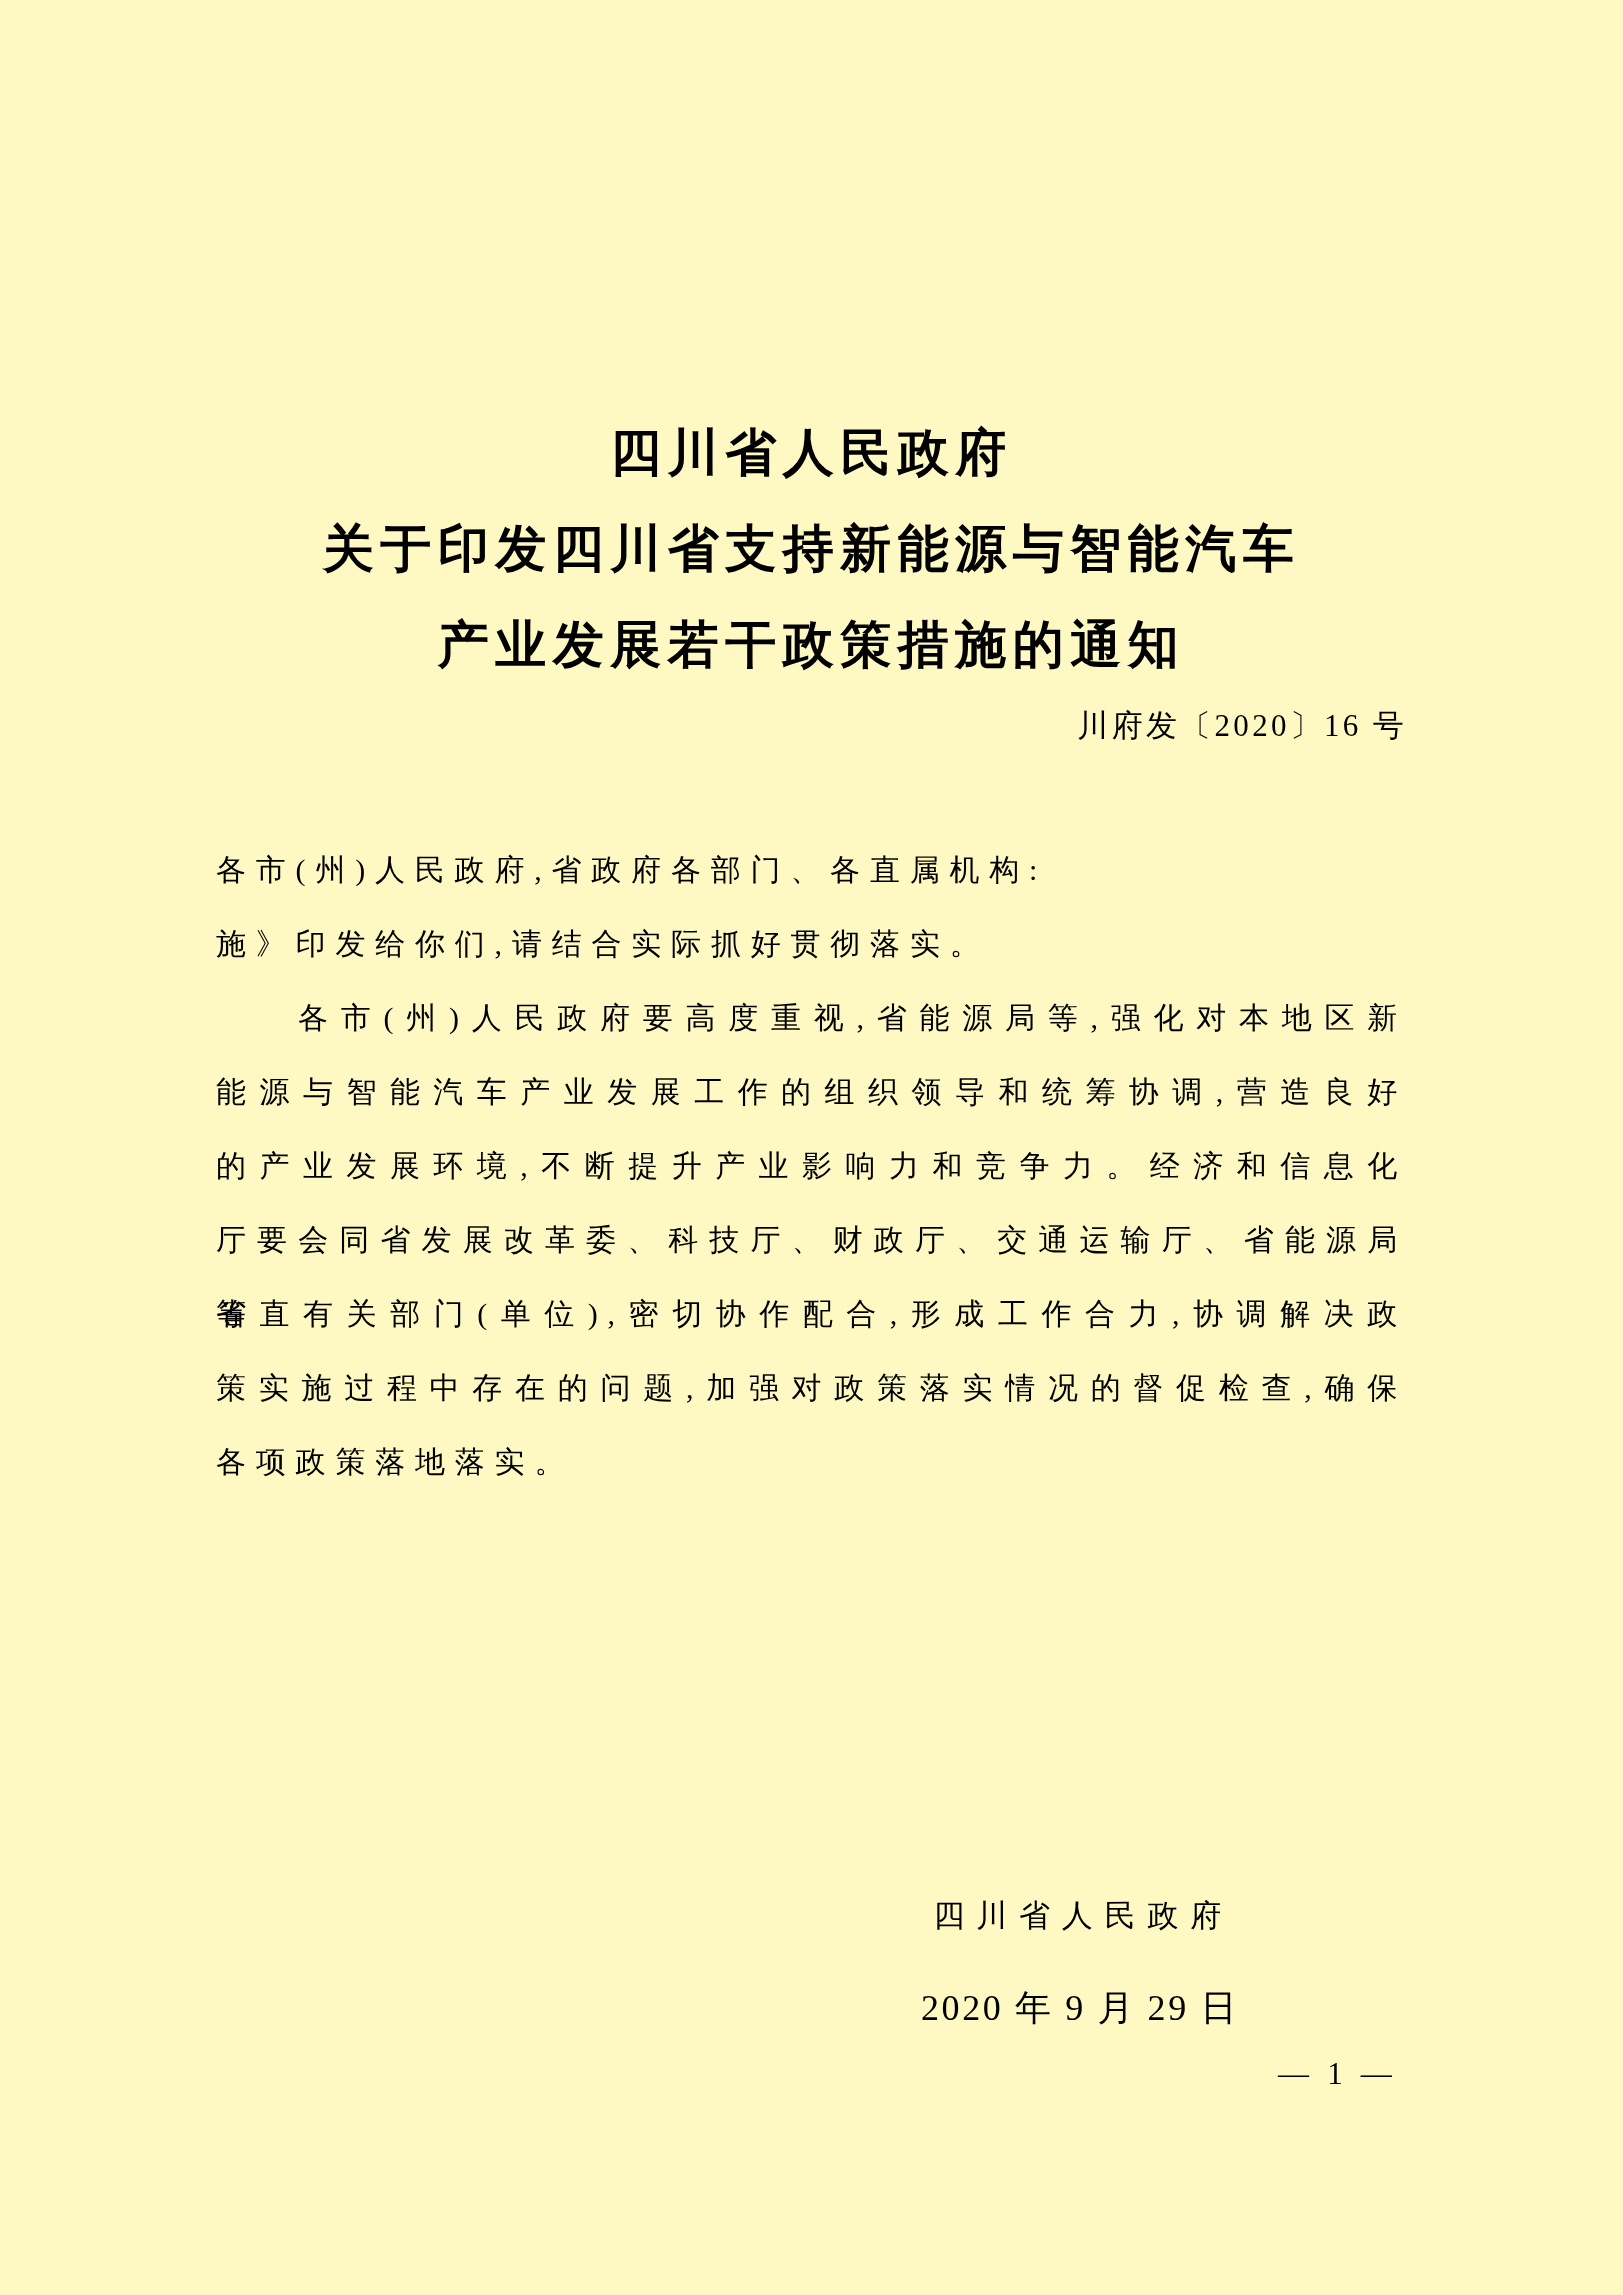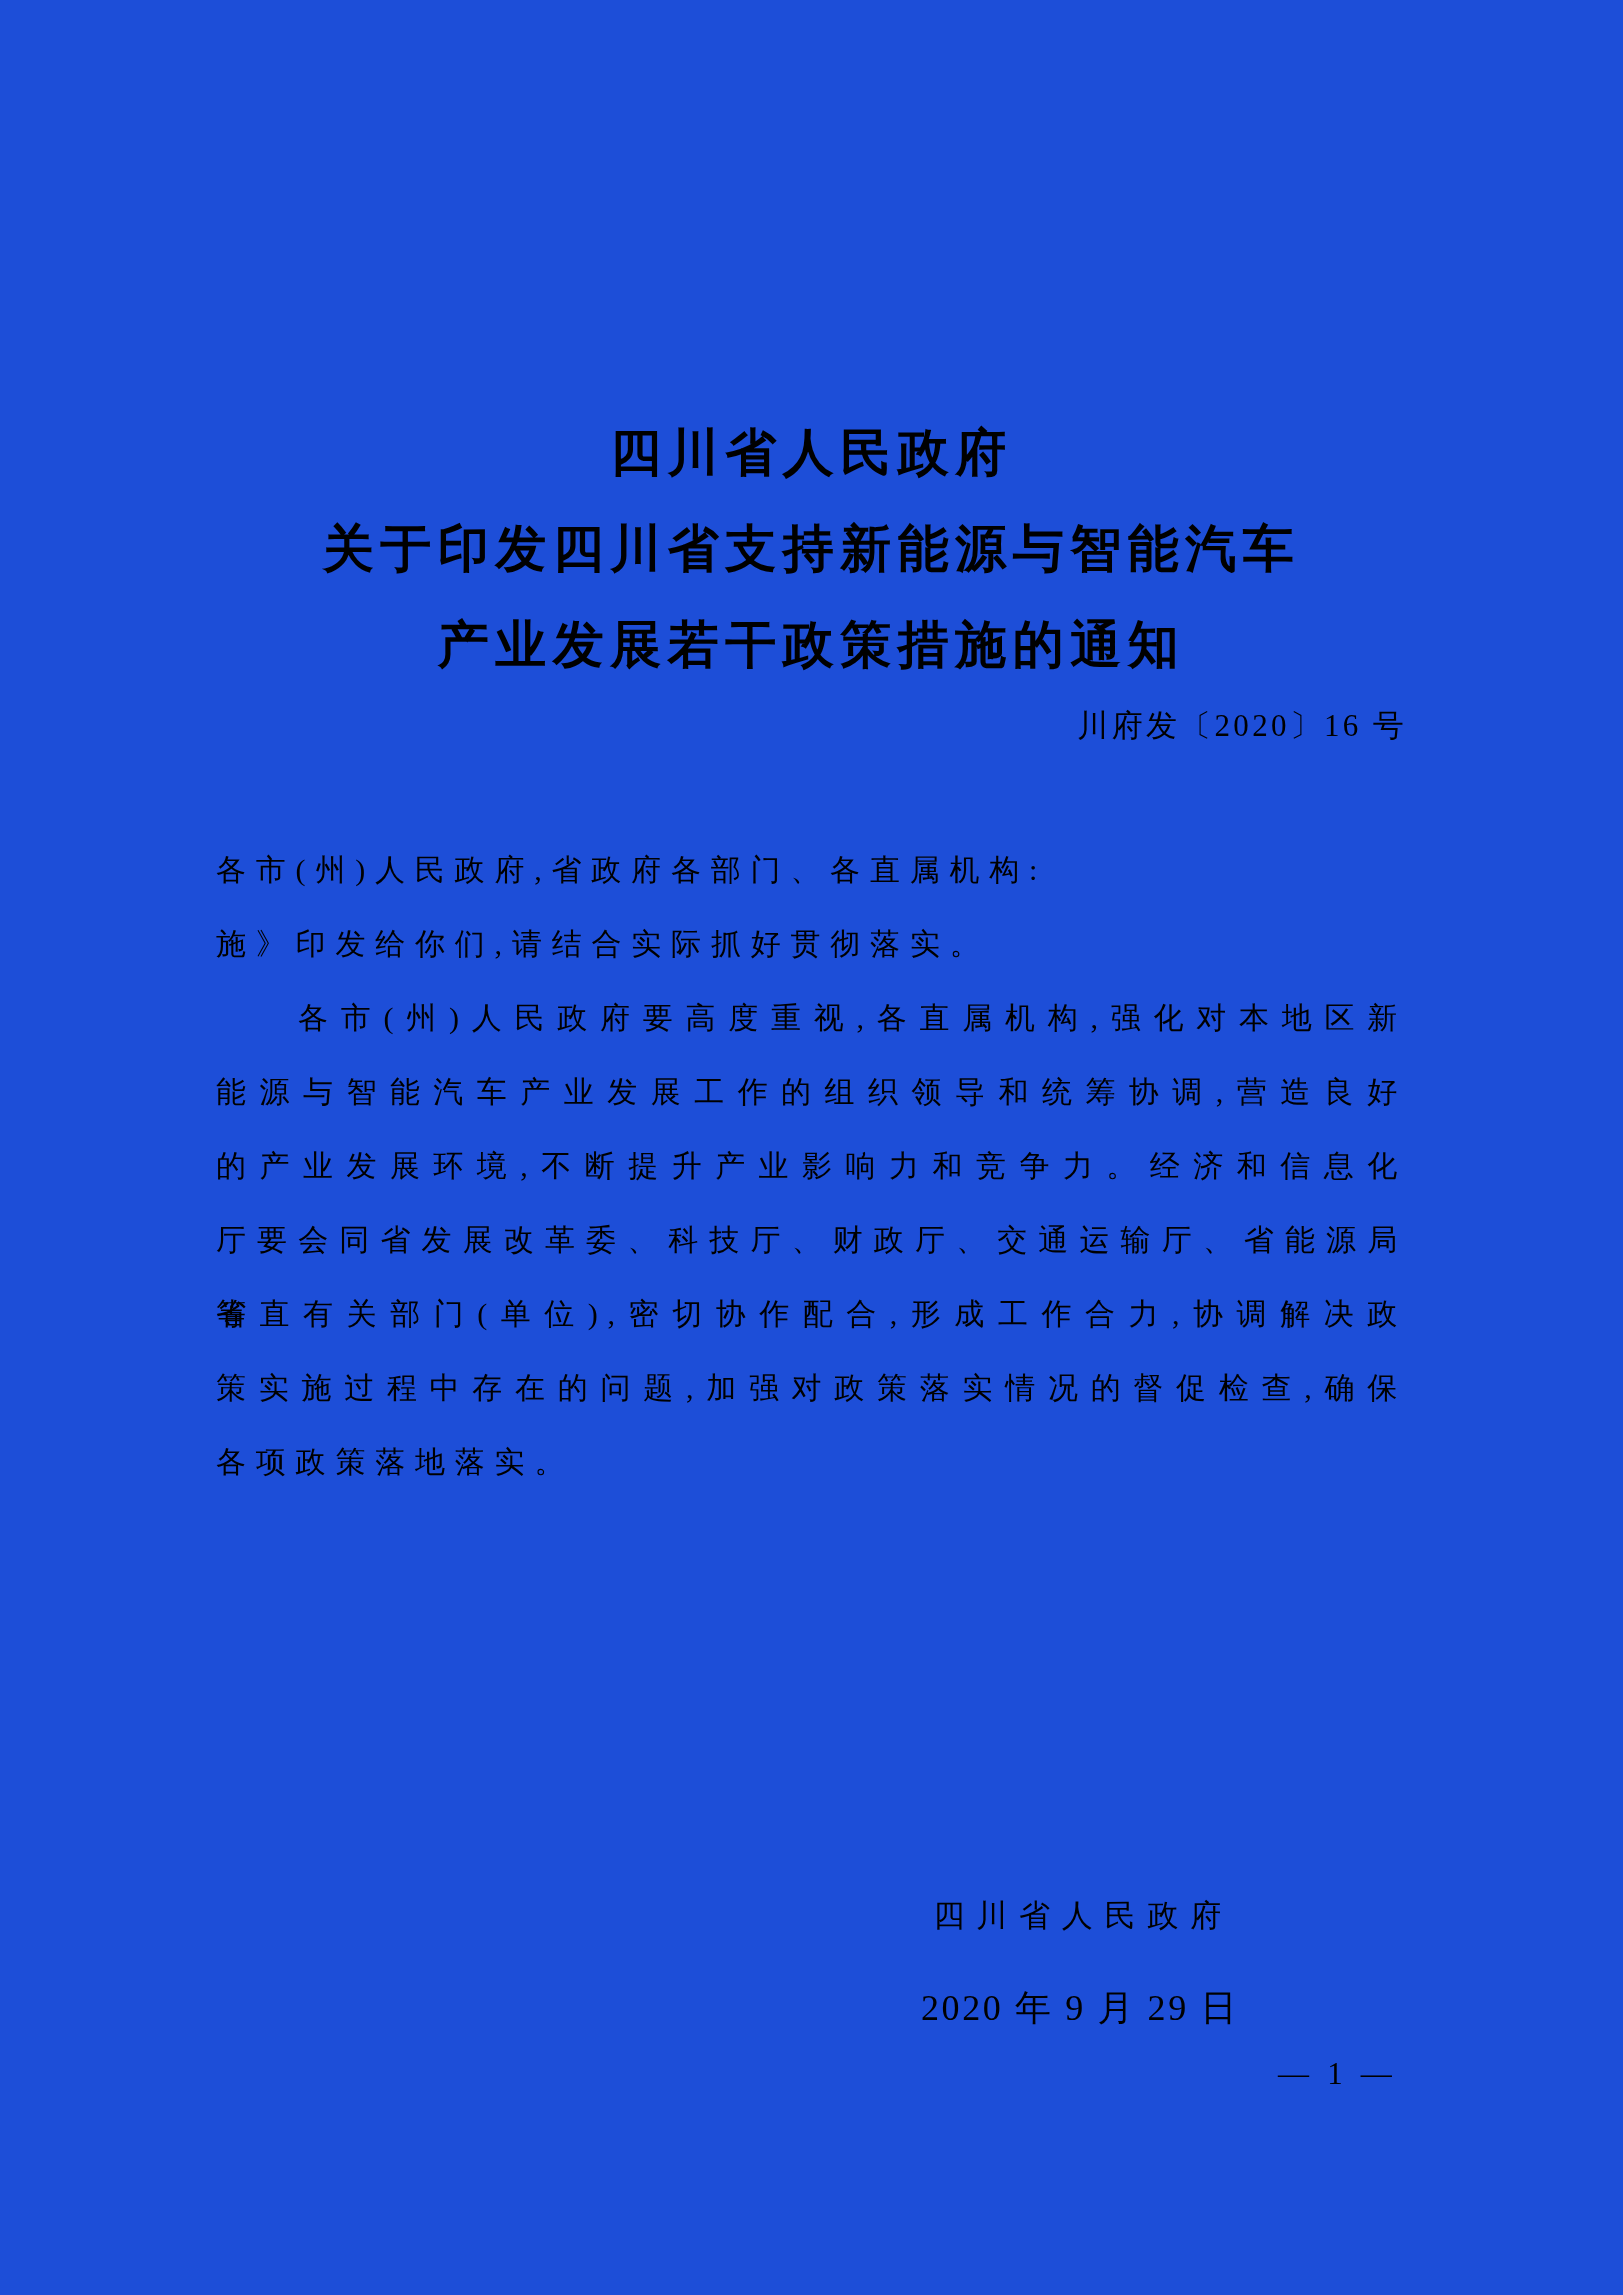--- a/index.html
+++ b/index.html
@@ -4,21 +4,21 @@
 <style>
   html, body {
     margin: 0;
     padding: 0;
     background: #ffffff;
   }
   .page {
     position: relative;
     width: 1623px;
     height: 2295px;
-    background: #1d4ed8;
+    background: #fef9c3;
     color: #000000;
     font-family: "Liberation Serif", "DejaVu Serif", serif;
     overflow: hidden;
   }
 
   
   .title-block {
     position: absolute;
     left: 216px;
     right: 216px;
@@ -108,21 +108,21 @@
     <div class="title-line">四川省人民政府</div>
     <div class="title-line">关于印发四川省支持新能源与智能汽车</div>
     <div class="title-line">产业发展若干政策措施的通知</div>
   </div>
 
   <div class="doc-number">川府发〔2020〕16 号</div>
 
   <div class="body-block">
     <div class="bline no-stretch">各市(州)人民政府,省政府各部门、各直属机构:</div>
     <div class="bline no-stretch">施》印发给你们,请结合实际抓好贯彻落实。</div>
-    <div class="bline indent">各市(州)人民政府要高度重视,各直属机构,强化对本地区新</div>
+    <div class="bline indent">各市(州)人民政府要高度重视,省能源局等,强化对本地区新</div>
     <div class="bline">能源与智能汽车产业发展工作的组织领导和统筹协调,营造良好</div>
     <div class="bline">的产业发展环境,不断提升产业影响力和竞争力。经济和信息化</div>
     <div class="bline">厅要会同省发展改革委、科技厅、财政厅、交通运输厅、省能源局等</div>
     <div class="bline">省直有关部门(单位),密切协作配合,形成工作合力,协调解决政</div>
     <div class="bline">策实施过程中存在的问题,加强对政策落实情况的督促检查,确保</div>
     <div class="bline no-stretch">各项政策落地落实。</div>
   </div>
 
   <div class="signature">四川省人民政府</div>
 

